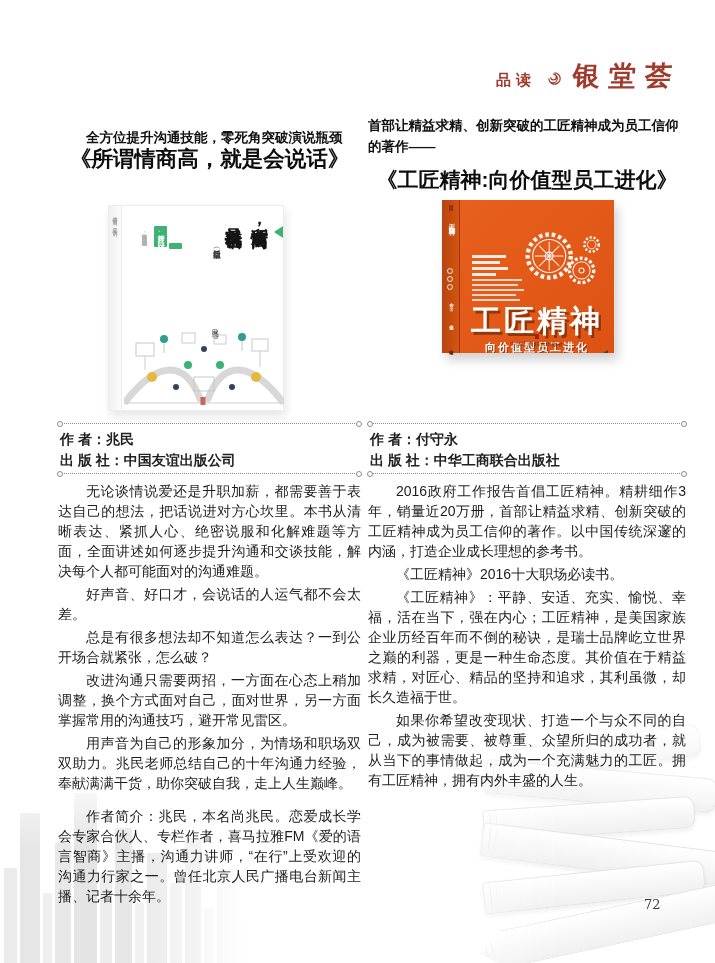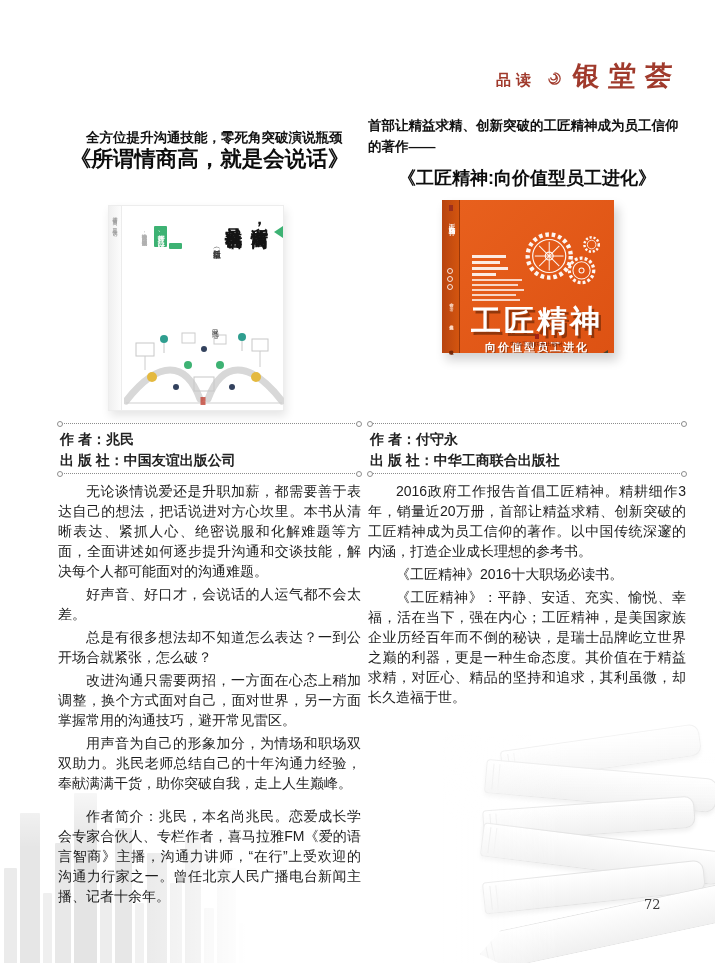--- a/index.html
+++ b/index.html
@@ -41,21 +41,21 @@
   .col { position:absolute; top:113px; }
   .col.left  { left:58px;  width:303px; }
   .col.right { left:368px; width:318px; }
   .kicker { position:absolute; left:0; right:0; font-size:13.5px; font-weight:bold;
             line-height:21px; color:#111; }
   .btitle { position:absolute; left:0; right:0; text-align:center; font-weight:800;
             color:#0d0d0d; white-space:nowrap; }
   .col.left  .kicker { top:14px;margin-left:28px; }
   .col.left  .btitle { top:31px; font-size:21.5px; }
   .col.right .kicker { top:2px; }
-  .col.right .btitle { top:53px; font-size:18px; }
+  .col.right .btitle { top:53px; font-size:21px; }
 
   .rule { position:absolute; left:0; right:0; border-top:1px dotted #8d8d8d; }
   .rule::before,.rule::after { content:""; position:absolute; top:-3px; width:4px;
     height:4px; border:1px solid #8d8d8d; border-radius:50%; background:#fff; }
   .rule::before { left:-1px; } .rule::after { right:-1px; }
   .rule.r1 { top:310px; } .rule.r2 { top:360px; }
   .meta { position:absolute; top:316px; left:2px; font-size:14px; font-weight:bold;
           line-height:21px; color:#222; }
   .bodytext { position:absolute; top:368px; left:0; right:0; }
   .bodytext p { font-size:14px; line-height:20px; text-align:justify;
@@ -289,17 +289,18 @@
     <div class="meta">
       <div>作 者：付守永</div>
       <div>出 版 社：中华工商联合出版社</div>
     </div>
     <div class="rule r2"></div>
 
     <div class="bodytext">
       <p>2016政府工作报告首倡工匠精神。精耕细作3年，销量近20万册，首部让精益求精、创新突破的工匠精神成为员工信仰的著作。以中国传统深邃的内涵，打造企业成长理想的参考书。</p>
       <p>《工匠精神》2016十大职场必读书。</p>
       <p>《工匠精神》：平静、安适、充实、愉悦、幸福，活在当下，强在内心；工匠精神，是美国家族企业历经百年而不倒的秘诀，是瑞士品牌屹立世界之巅的利器，更是一种生命态度。其价值在于精益求精，对匠心、精品的坚持和追求，其利虽微，却长久造福于世。</p>
+      <p>如果你希望改变现状、打造一个与众不同的自己，成为被需要、被尊重、众望所归的成功者，就从当下的事情做起，成为一个充满魅力的工匠。拥有工匠精神，拥有内外丰盛的人生。</p>
     </div>
   </section>
 
   <div class="pagenum">72</div>
 </div>
 
 </body></html>

